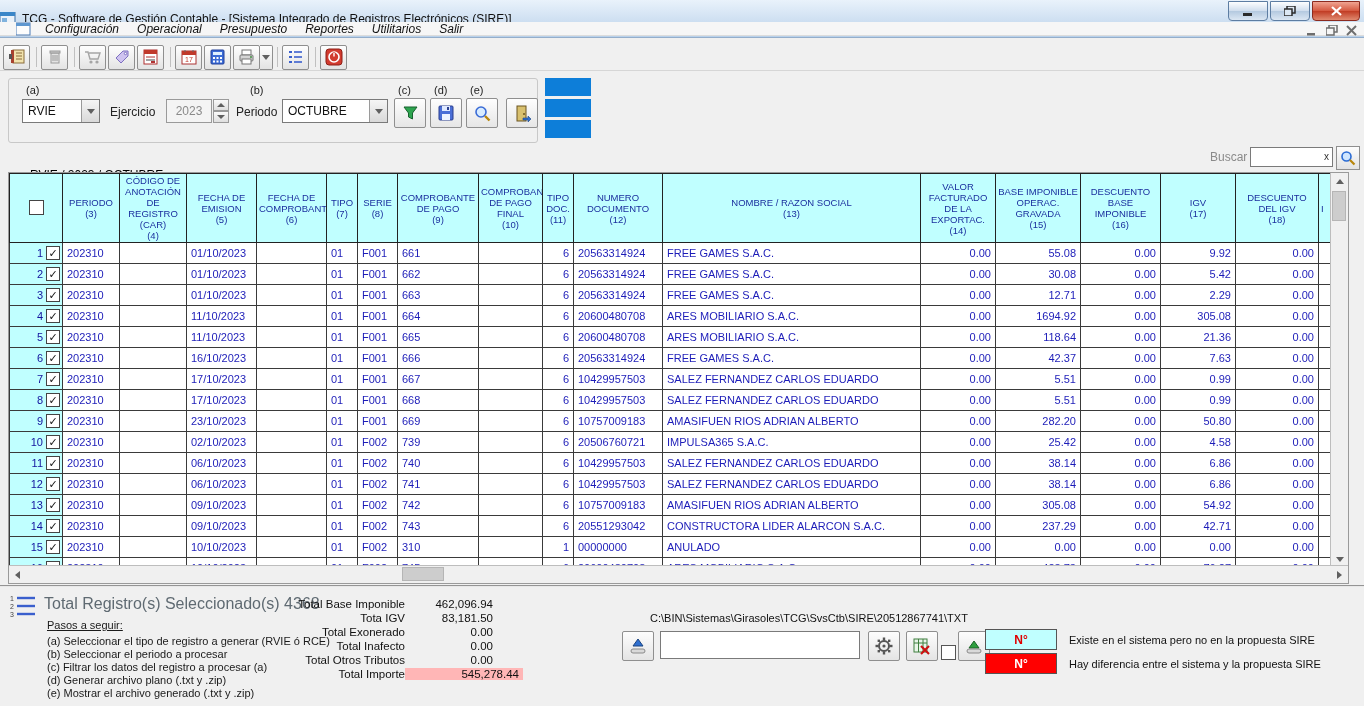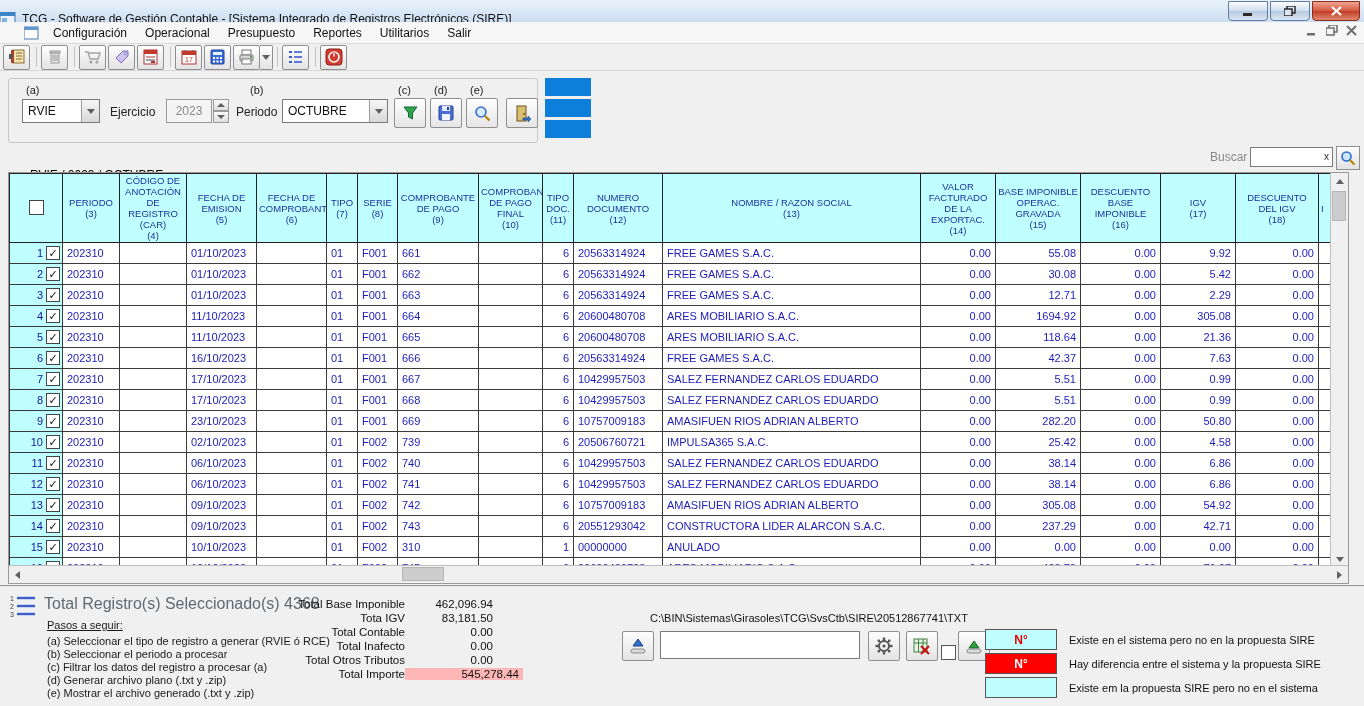--- a/index.html
+++ b/index.html
@@ -9,22 +9,22 @@
   .titlebar{position:absolute;left:0;top:0;width:1364px;height:38px;
     background:linear-gradient(#e9f2fb,#b9d1ea);border-bottom:1px solid #94aecb;
     display:flex;align-items:center;padding-left:0;box-sizing:border-box;}
   .titlebar .ttl{margin-left:6px;font-size:12px;color:#101010;}
   .winbtns{position:absolute;right:4px;top:1px;display:flex;}
   .wbtn{width:38px;height:18px;border:1px solid #5d7da2;border-radius:0 0 4px 4px;
     background:linear-gradient(#fdfeff,#cfdded 50%,#b3c8df 50%,#dbe7f3);
     display:flex;align-items:center;justify-content:center;margin-left:2px;}
   .wbtn.close{width:46px;border-color:#8c2b20;background:linear-gradient(#f0a492,#d4573f 50%,#c03a22 50%,#e08a70);}
   
-  .menubar{position:absolute;left:0;top:22px;width:1364px;height:22px;background:#f6f6f6;
-    border-bottom:1px solid #dcdcdc;display:flex;align-items:center;padding-left:20px;box-sizing:border-box;}
+  .menubar{position:absolute;left:0;top:22px;width:1364px;height:14px;background:#f6f6f6;
+    border-bottom:1px solid #dcdcdc;display:flex;align-items:center;padding-left:12px;box-sizing:border-box;font-style:italic;}
   .menu-item{padding:2px 9px;font-size:12px;color:#111;cursor:default;}
   .mdictrls{position:absolute;right:6px;top:25px;display:flex;gap:8px;color:#555;}
   
   .toolbar{position:absolute;left:0;top:44px;width:1364px;height:27px;background:#f0f0f0;
     border-bottom:1px solid #d6d6d6;display:flex;align-items:center;padding-left:3px;box-sizing:border-box;}
   .tbtn{width:25px;height:23px;border:1px solid #8f8f8f;border-radius:2px;margin-right:2px;
     background:linear-gradient(#fefefe,#e3e3e3);display:flex;align-items:center;justify-content:center;}
   .tsep{width:1px;height:20px;background:#c0c0c0;margin:0 4px;}
   .darr{width:12px;height:23px;border:1px solid #8f8f8f;border-left:none;border-radius:0 2px 2px 0;
     background:linear-gradient(#fefefe,#e3e3e3);display:flex;align-items:center;justify-content:center;}
@@ -907,21 +907,21 @@
     <div class="totals" id="totals">
         <div class="trow">
           <span class="tlabel">Total Base Imponible</span>
           <span class="tval">462,096.94</span>
         </div>
         <div class="trow">
           <span class="tlabel">Tota IGV</span>
           <span class="tval">83,181.50</span>
         </div>
         <div class="trow">
-          <span class="tlabel">Total Contable</span>
+          <span class="tlabel">Total Exonerado</span>
           <span class="tval">0.00</span>
         </div>
         <div class="trow">
           <span class="tlabel">Total Inafecto</span>
           <span class="tval">0.00</span>
         </div>
         <div class="trow">
           <span class="tlabel">Total Otros Tributos</span>
           <span class="tval">0.00</span>
         </div>
@@ -976,19 +976,15 @@
 
     <div class="legend" id="legend">
         <div class="lrow">
           <span class="lbadge cyan">N°</span>
           <span class="ltext">Existe en el sistema pero no en la propuesta SIRE</span>
         </div>
         <div class="lrow">
           <span class="lbadge red">N°</span>
           <span class="ltext">Hay diferencia entre el sistema y la propuesta SIRE</span>
         </div>
-        <div class="lrow">
-          <span class="lbadge cyan"></span>
-          <span class="ltext">Existe em la propuesta SIRE pero no en el sistema</span>
-        </div>
       </div>
   </div>
 </div>
 
 </body></html>

